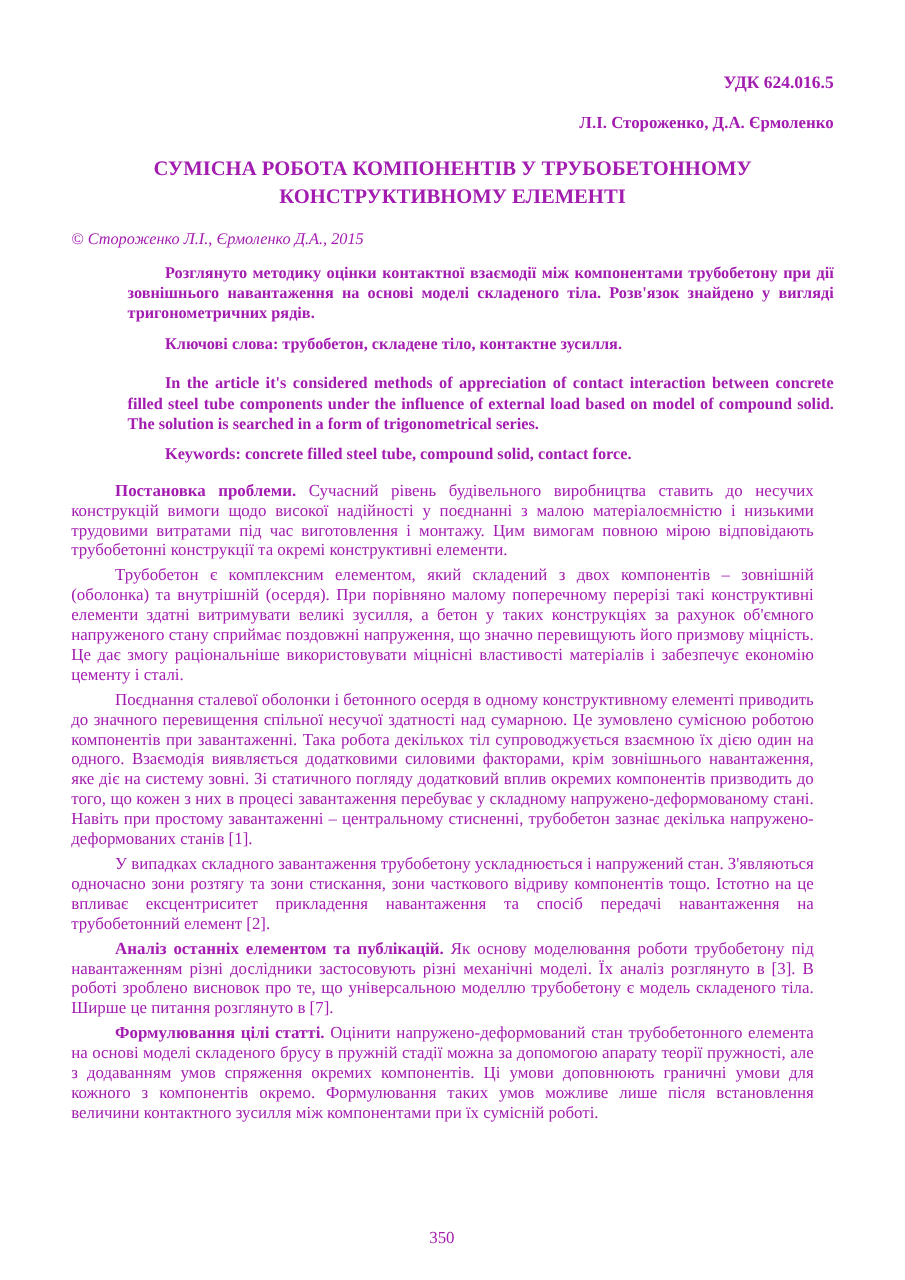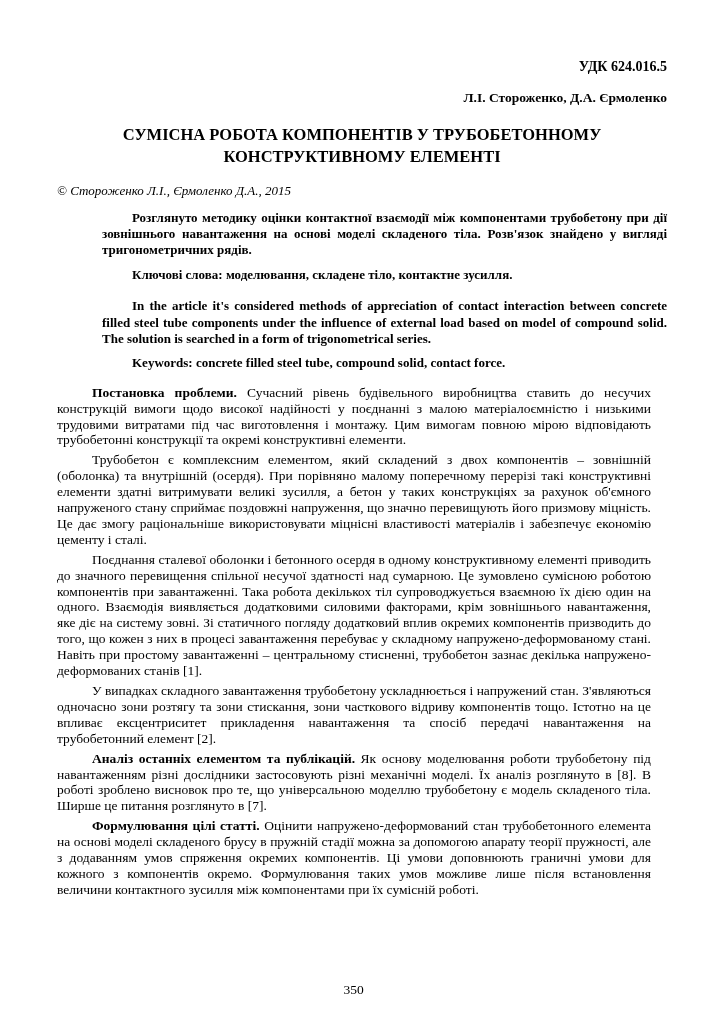--- a/index.html
+++ b/index.html
@@ -9,21 +9,21 @@
   }
   .page {
     width: 724px;
     height: 1024px;
     margin: 0 auto;
     background: #ffffff;
     box-sizing: border-box;
     padding: 58px 57px 0 57px;
     position: relative;
     font-family: "Liberation Serif", "DejaVu Serif", serif;
-    color: #000000;
+    color: #a21caf;
     outline: 1px solid #c4c4c4;
   }
   .hdr { text-align: right; font-size: 13.5px; line-height: 1.28; }
   .udk { font-weight: bold; font-size: 14px; margin-bottom: 13px; }
   .authors { font-weight: bold; }
   .affiliation { font-weight: normal; }
   .title {
     font-size: 16.5px;
     font-weight: bold;
     text-align: center;
@@ -67,29 +67,29 @@
     <div class="udk">УДК 624.016.5</div>
     <div class="authors">Л.І. Стороженко, Д.А. Єрмоленко</div>
   </div>
 
   <h1 class="title">СУМІСНА РОБОТА КОМПОНЕНТІВ У ТРУБОБЕТОННОМУ КОНСТРУКТИВНОМУ ЕЛЕМЕНТІ</h1>
 
   <div class="copyright">© Стороженко Л.І., Єрмоленко Д.А., 2015</div>
 
   <div class="abstract">
     <p>Розглянуто методику оцінки контактної взаємодії між компонентами трубобетону при дії зовнішнього навантаження на основі моделі складеного тіла. Розв'язок знайдено у вигляді тригонометричних рядів.</p>
-    <p class="gap">Ключові слова: моделювання, складене тіло, контактне зусилля.</p>
+    <p class="gap">Ключові слова: трубобетон, складене тіло, контактне зусилля.</p>
     <p>In the article it's considered methods of appreciation of contact interaction between concrete filled steel tube components under the influence of external load based on model of compound solid. The solution is searched in a form of trigonometrical series.</p>
     <p>Keywords: concrete filled steel tube, compound solid, contact force.</p>
   </div>
 
   <div class="body-text">
     <p><b>Постановка проблеми.</b><span> Сучасний рівень будівельного виробництва ставить до несучих конструкцій вимоги щодо високої надійності у поєднанні з малою матеріалоємністю і низькими трудовими витратами під час виготовлення і монтажу. Цим вимогам повною мірою відповідають трубобетонні конструкції та окремі конструктивні елементи.</span></p>
     <p><b></b><span>Трубобетон є комплексним елементом, який складений з двох компонентів – зовнішній (оболонка) та внутрішній (осердя). При порівняно малому поперечному перерізі такі конструктивні елементи здатні витримувати великі зусилля, а бетон у таких конструкціях за рахунок об'ємного напруженого стану сприймає поздовжні напруження, що значно перевищують його призмову міцність. Це дає змогу раціональніше використовувати міцнісні властивості матеріалів і забезпечує економію цементу і сталі.</span></p>
     <p><b></b><span>Поєднання сталевої оболонки і бетонного осердя в одному конструктивному елементі приводить до значного перевищення спільної несучої здатності над сумарною. Це зумовлено сумісною роботою компонентів при завантаженні. Така робота декількох тіл супроводжується взаємною їх дією один на одного. Взаємодія виявляється додатковими силовими факторами, крім зовнішнього навантаження, яке діє на систему зовні. Зі статичного погляду додатковий вплив окремих компонентів призводить до того, що кожен з них в процесі завантаження перебуває у складному напружено-деформованому стані. Навіть при простому завантаженні – центральному стисненні, трубобетон зазнає декілька напружено-деформованих станів [1].</span></p>
     <p><b></b><span>У випадках складного завантаження трубобетону ускладнюється і напружений стан. З'являються одночасно зони розтягу та зони стискання, зони часткового відриву компонентів тощо. Істотно на це впливає ексцентриситет прикладення навантаження та спосіб передачі навантаження на трубобетонний елемент [2].</span></p>
-    <p><b>Аналіз останніх елементом та публікацій.</b><span> Як основу моделювання роботи трубобетону під навантаженням різні дослідники застосовують різні механічні моделі. Їх аналіз розглянуто в [8]. В роботі зроблено висновок про те, що універсальною моделлю трубобетону є модель складеного тіла. Ширше це питання розглянуто в [7].</span></p>
+    <p><b>Аналіз останніх елементом та публікацій.</b><span> Як основу моделювання роботи трубобетону під навантаженням різні дослідники застосовують різні механічні моделі. Їх аналіз розглянуто в [3]. В роботі зроблено висновок про те, що універсальною моделлю трубобетону є модель складеного тіла. Ширше це питання розглянуто в [7].</span></p>
     <p><b>Формулювання цілі статті.</b><span> Оцінити напружено-деформований стан трубобетонного елемента на основі моделі складеного брусу в пружній стадії можна за допомогою апарату теорії пружності, але з додаванням умов спряження окремих компонентів. Ці умови доповнюють граничні умови для кожного з компонентів окремо. Формулювання таких умов можливе лише після встановлення величини контактного зусилля між компонентами при їх сумісній роботі.</span></p>
   </div>
 
   <div class="page-number">350</div>
 
 </div>
 
 </body></html>

